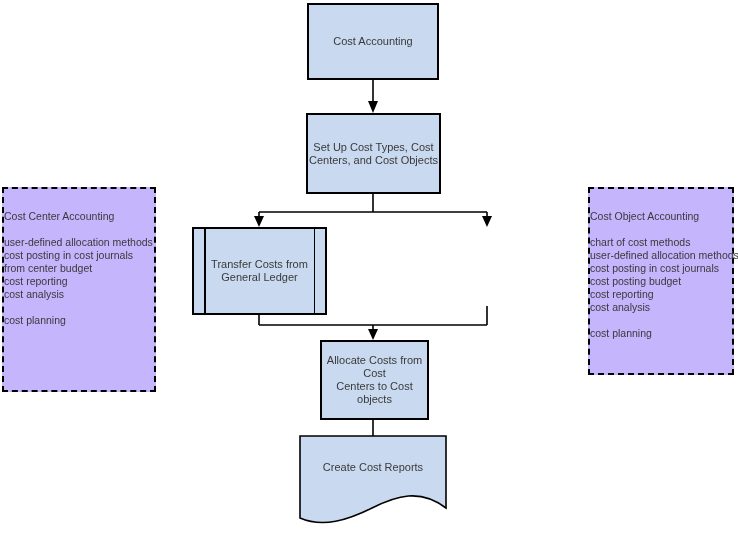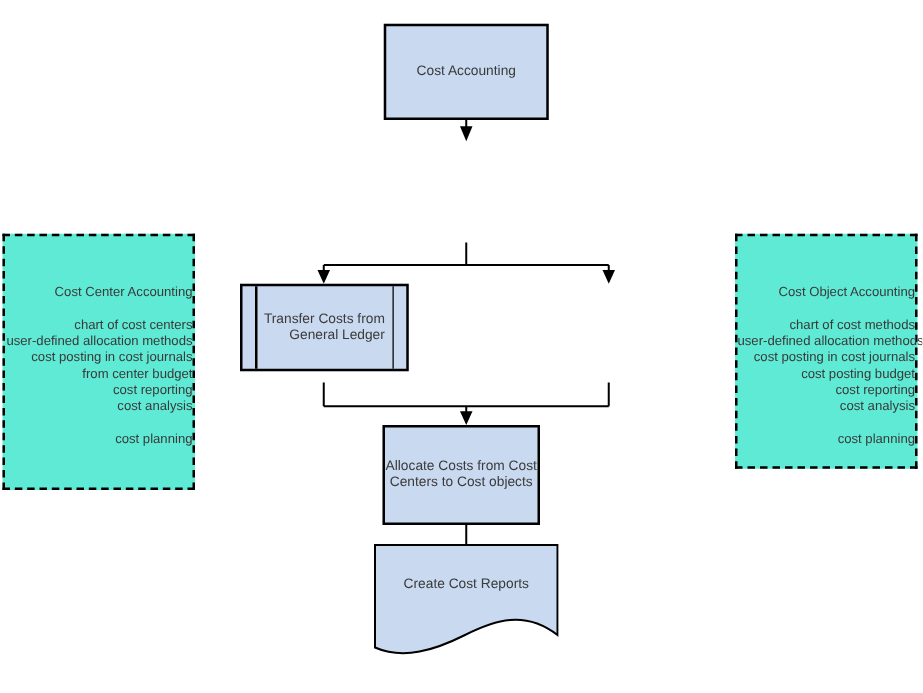--- a/index.html
+++ b/index.html
@@ -19,22 +19,22 @@
   .bar.l{left:10px;}
   .bar.r{right:10px;}
   .docwrap{position:absolute;left:299px;top:435px;width:148px;height:112px;}
   .docwrap svg{display:block;}
   .doc-label{
     position:absolute;left:0;right:0;top:26px;text-align:center;
     font-size:11px;line-height:13px;
   }
   .note{
     position:absolute;box-sizing:border-box;
-    background:#5eead4;border:2px dashed #000;
-    text-align:right;font-size:10.5px;line-height:13px;padding-top:39px;
+    background:#c4b5fd;border:2px dashed #000;
+    text-align:left;font-size:10.5px;line-height:13px;padding-top:21px;
   }
   .note-title,.note-item{white-space:nowrap;}
   .note-gap{height:13px;}
 </style>
 </head>
 <body>
 
 <div class="canvas">
 
   <svg class="connectors" width="738" height="554" viewBox="0 0 738 554" xmlns="http://www.w3.org/2000/svg">
@@ -46,49 +46,52 @@
     </g>
     <g fill="#000000" stroke="none">
       <polygon points="368,101 378,101 373,113"></polygon>
       <polygon points="254,216 264,216 259,227"></polygon>
       <polygon points="482,216 492,216 487,227"></polygon>
       <polygon points="368,329 378,329 373,340"></polygon>
       <polygon points="368,449 378,449 373,461"></polygon>
     </g>
   </svg>
 
-  <div class="node" style="left:307px;top:19px;width:132px;height:77px;">
+  <div class="node" style="left:307px;top:3px;width:132px;height:77px;">
     <span class="node-label">Cost Accounting</span>
   </div>
 
+  <div class="node" style="left:306px;top:113px;width:135px;height:81px;">
+    <span class="node-label">Set Up Cost Types, Cost
+Centers, and Cost Objects</span>
+  </div>
 
-  <div class="node predef" style="left:192px;top:227px;width:135px;height:70px;text-align:right;">
+  <div class="node predef" style="left:192px;top:227px;width:135px;height:88px;">
     <span class="bar l"></span>
     <span class="bar r"></span>
     <span class="node-label">Transfer Costs from
 General Ledger</span>
   </div>
 
 
-  <div class="node" style="left:306px;top:340px;width:126px;height:80px;">
+  <div class="node" style="left:320px;top:340px;width:109px;height:80px;">
     <span class="node-label">Allocate Costs from Cost
 Centers to Cost objects</span>
   </div>
 
   <div class="docwrap">
     <svg width="148" height="92" viewBox="0 0 148 92" xmlns="http://www.w3.org/2000/svg">
       <path d="M1,1 H147 V73 C121,53 97,61 73,73 C49,85 24,93 1,83 Z" fill="#c9d9f0" stroke="#000000" stroke-width="1.6"></path>
     </svg>
     <span class="doc-label node-label">Create Cost Reports</span>
   </div>
 
   <div class="note" style="left:2px;top:187px;width:154px;height:205px;">
     <div class="note-title">Cost Center Accounting</div>
     <div class="note-gap"></div>
-    <div class="note-item">chart of cost centers</div>
     <div class="note-item">user-defined allocation methods</div>
     <div class="note-item">cost posting in cost journals</div>
     <div class="note-item">from center budget</div>
     <div class="note-item">cost reporting</div>
     <div class="note-item">cost analysis</div>
     <div class="note-gap"></div>
     <div class="note-item">cost planning</div>
   </div>
 
   <div class="note" style="left:588px;top:187px;width:146px;height:188px;">

